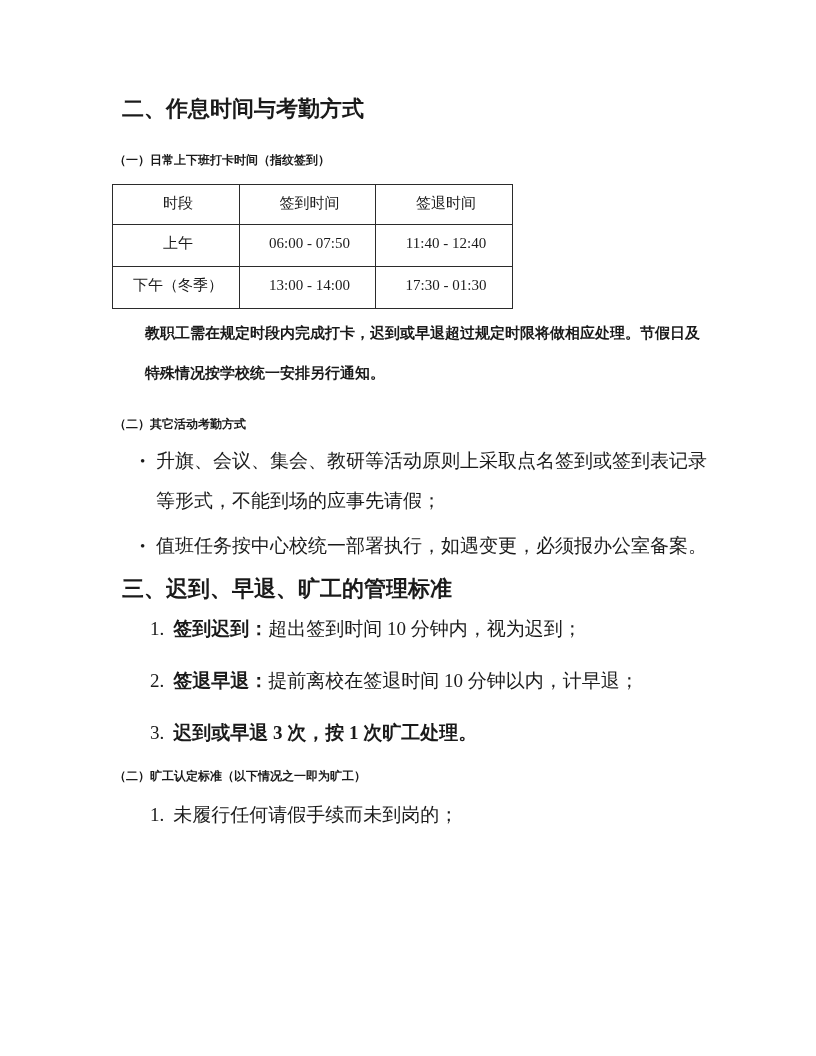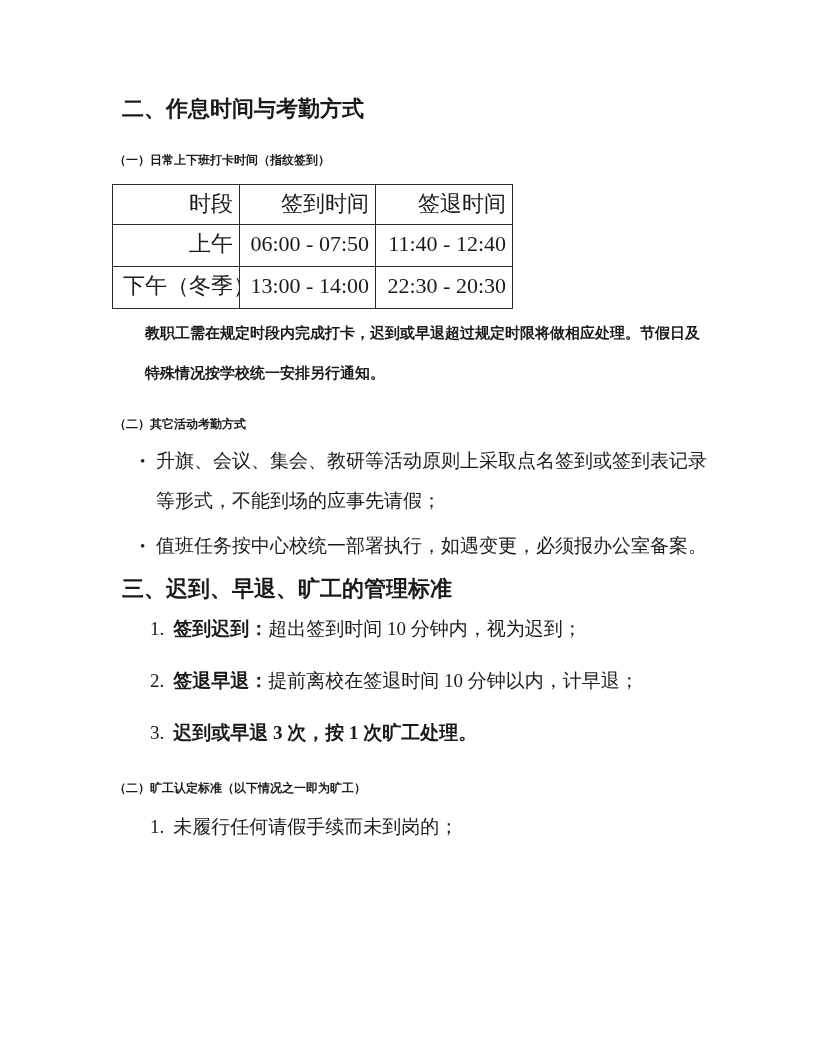--- a/index.html
+++ b/index.html
@@ -29,36 +29,36 @@
     font-family: "Liberation Sans", "DejaVu Sans", sans-serif;
     font-weight: bold;
     font-size: 12px;
     line-height: 22px;
     margin: 0 0 0 2px;
   }
   .mt-sub1   { margin-top: 28px; }
   .mt-sub2   { margin-top: 20px; }
   .mt-sec3   { margin-top: 11px; }
   .mt-sub3   { margin-top: 27px; }
-  .mt-sub4   { margin-top: 24px; }
+  .mt-sub4   { margin-top: 12px; }
 
   table.att {
     border-collapse: collapse;
     margin-top: 13px;
     width: 400px;
     table-layout: fixed;
   }
   table.att col.c1 { width: 127px; }
   table.att col.c2 { width: 136px; }
   table.att col.c3 { width: 137px; }
   table.att th, table.att td {
     border: 1px solid #2b2b2b;
-    font-size: 22px;
+    font-size: 15px;
     font-weight: normal;
-    text-align: right;
+    text-align: center;
     vertical-align: top;
     padding: 5px 6px 0 10px;
     line-height: 27px;
     box-sizing: border-box;
     white-space: nowrap;
     overflow: hidden;
     margin-left: 20px;
   }
   table.att th { height: 40px; }
   table.att td { height: 42px; }
@@ -125,21 +125,21 @@
     </thead>
     <tbody>
       <tr>
         <td>上午</td>
         <td>06:00 - 07:50</td>
         <td>11:40 - 12:40</td>
       </tr>
       <tr>
         <td>下午（冬季）</td>
         <td>13:00 - 14:00</td>
-        <td>22:30 - 20:30</td>
+        <td>17:30 - 01:30</td>
       </tr>
     </tbody>
   </table>
 
   <p class="note">教职工需在规定时段内完成打卡，迟到或早退超过规定时限将做相应处理。节假日及特殊情况按学校统一安排另行通知。</p>
 
   <h3 class="sub-heading mt-sub2">（二）其它活动考勤方式</h3>
 
   <ul class="bullets">
     <li>

